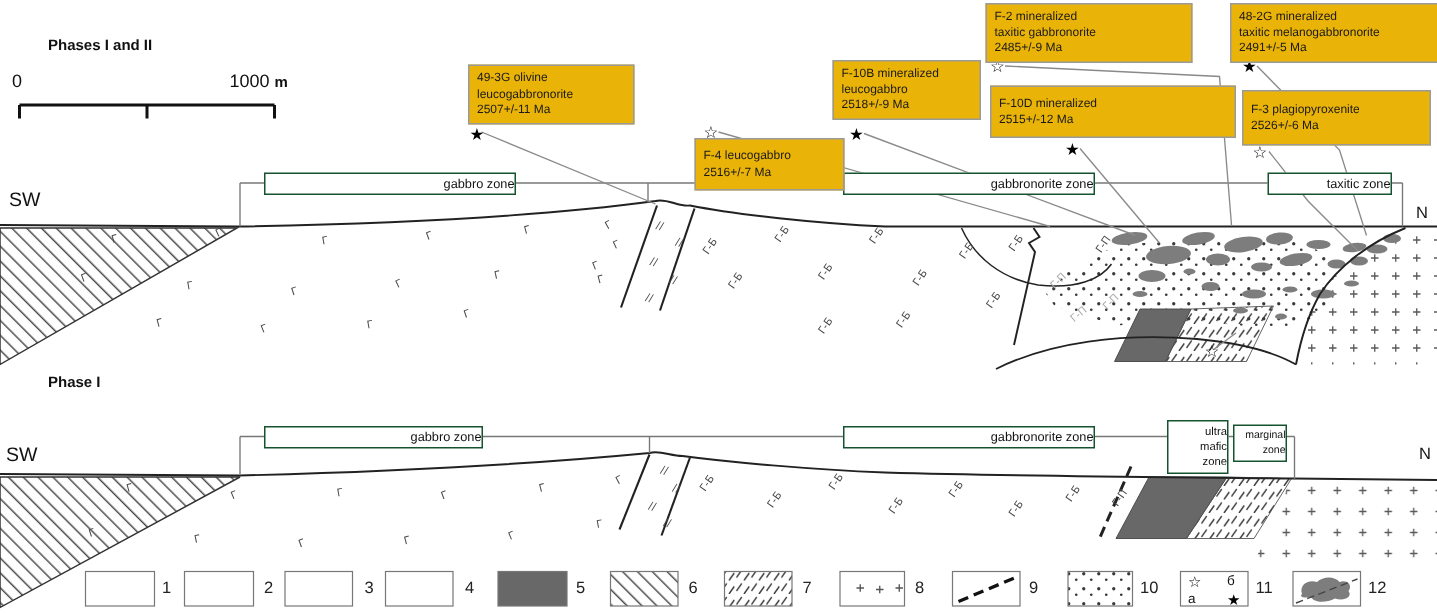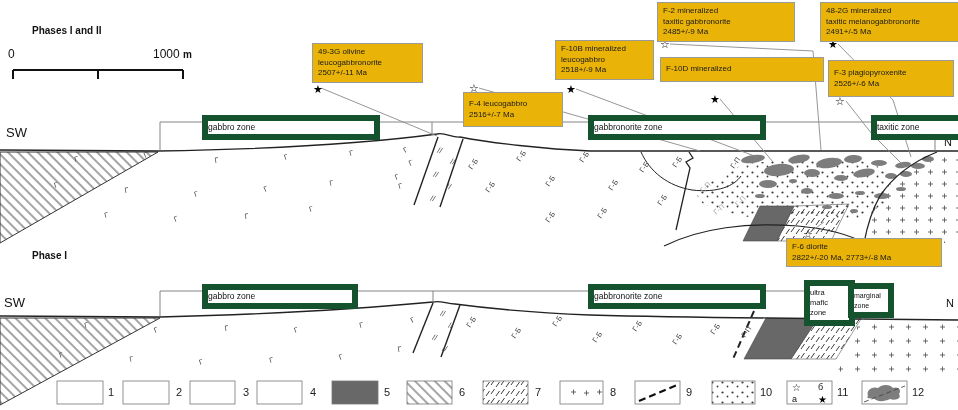--- a/index.html
+++ b/index.html
@@ -6,22 +6,22 @@
   .stage{position:relative;width:958px;height:410px;background:#fff;overflow:hidden;
          font-family:"Liberation Sans",sans-serif;color:#111;}
   .stage svg{position:absolute;left:0;top:0;}
   .title{position:absolute;font-weight:bold;font-size:10px;color:#111;}
   .compass{position:absolute;font-weight:normal;font-size:13px;color:#111;}
   .ne{font-weight:normal;font-size:11px;}
   .scalenum{position:absolute;font-size:12px;color:#111;}
   .scaleunit{font-size:10px;font-weight:bold;}
   .lbl{position:absolute;border:1px solid #9a9a9a;background:#eab308;font-size:8px;
        line-height:10.5px;padding:3px 5px;color:#1a1a1a;}
-  .zone{position:absolute;border:6px solid #14532d;background:#fff;font-size:8.5px;
-        height:13px;line-height:13px;text-align:left;color:#111;margin-left:26px;}
+  .zone{position:absolute;border:1px solid #14532d;background:#fff;font-size:8.5px;
+        height:13px;line-height:13px;text-align:right;color:#111;}
   .zone.multi{height:auto;line-height:10px;font-size:7.5px;padding:2px 0;}
   .num{position:absolute;font-size:11px;color:#222;}
   text.rock{font-size:7px;fill:#4a4a4a;font-family:"DejaVu Sans",sans-serif;}
   text.rock.light{fill:#aaa;}
   text.star{font-size:11px;fill:#000;font-family:"DejaVu Sans",sans-serif;}
   text.starsm{font-size:10px;fill:#000;font-family:"DejaVu Sans",sans-serif;}
   text.leglet{font-size:9px;fill:#111;font-family:"Liberation Sans",sans-serif;}
 </style>
 </head>
 <body>
@@ -306,28 +306,25 @@
   <div>taxitic gabbronorite</div>
   <div>2485+/-9 Ma</div>
 </div>
 <div class="lbl" style="left:820px;top:2px;width:133px;">
   <div>48-2G mineralized</div>
   <div>taxitic melanogabbronorite</div>
   <div>2491+/-5 Ma</div>
 </div>
 <div class="lbl" style="left:660px;top:57px;width:152px;padding-top:6px;padding-bottom:6px;">
   <div>F-10D mineralized</div>
+  <div>2515+/-12 Ma</div>
 </div>
 <div class="lbl" style="left:828px;top:60px;width:114px;padding-top:7px;padding-bottom:7px;">
   <div>F-3 plagiopyroxenite</div>
   <div>2526+/-6 Ma</div>
-</div>
-<div class="lbl" style="left:786px;top:238px;width:144px;">
-  <div>F-6 diorite</div>
-  <div>2822+/-20 Ma, 2773+/-8 Ma</div>
 </div>
 
 <span class="num" style="left:108px;top:386px;">1</span>
 <span class="num" style="left:176px;top:386px;">2</span>
 <span class="num" style="left:243px;top:386px;">3</span>
 <span class="num" style="left:310px;top:386px;">4</span>
 <span class="num" style="left:384px;top:386px;">5</span>
 <span class="num" style="left:459px;top:386px;">6</span>
 <span class="num" style="left:535px;top:386px;">7</span>
 <span class="num" style="left:610px;top:386px;">8</span>

